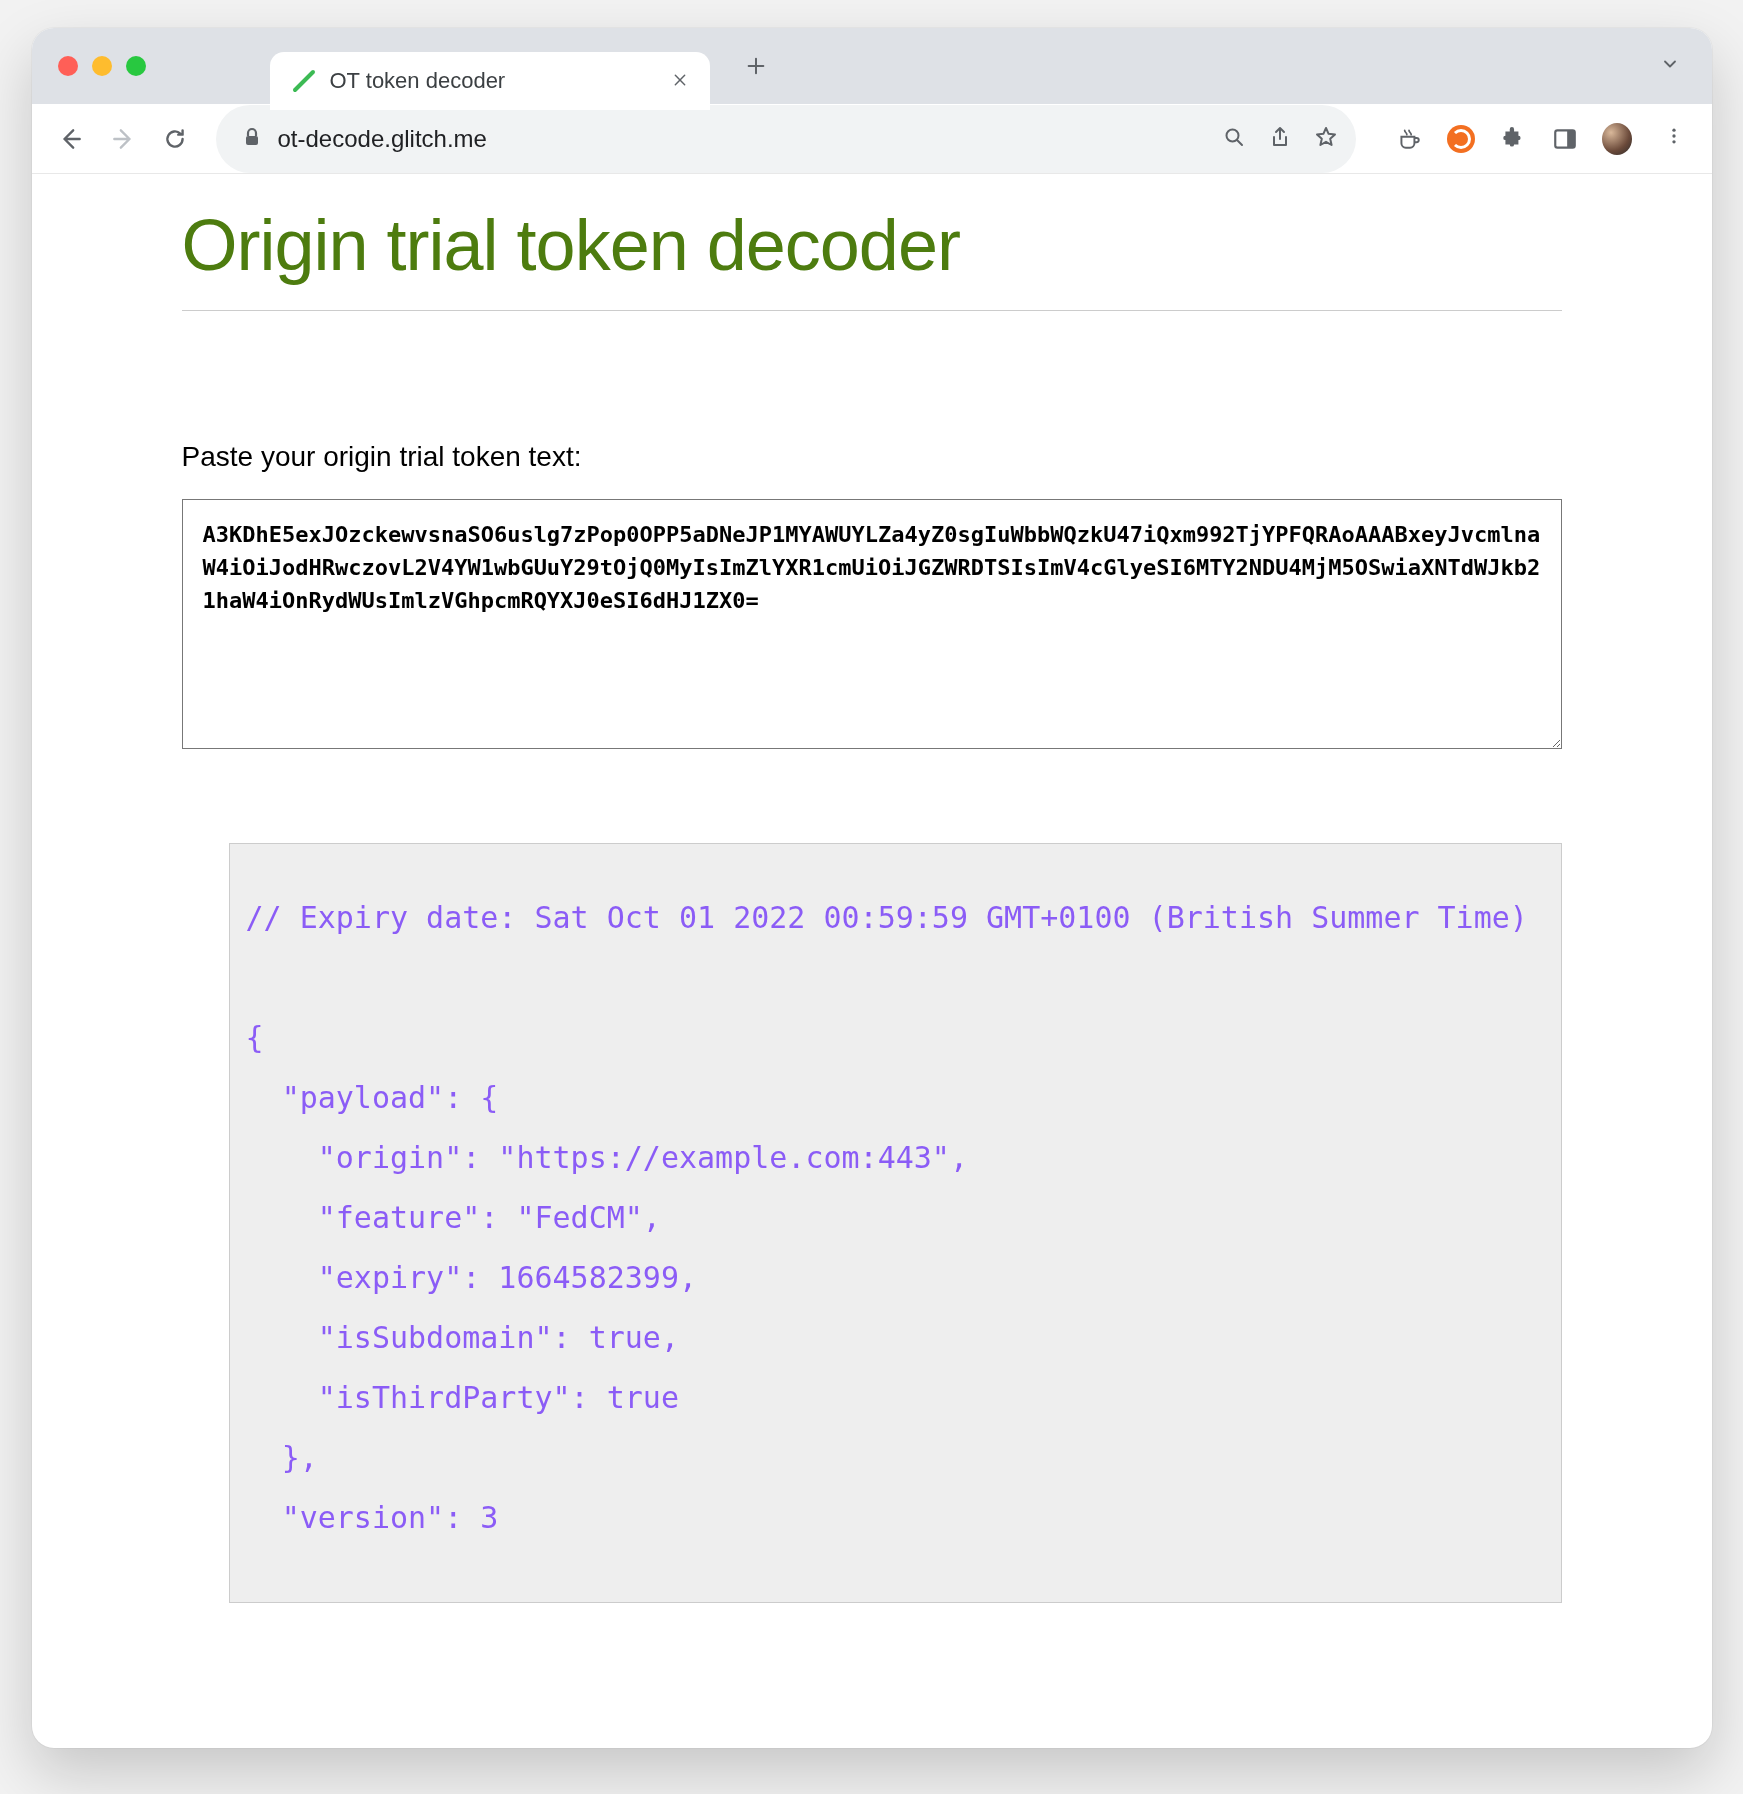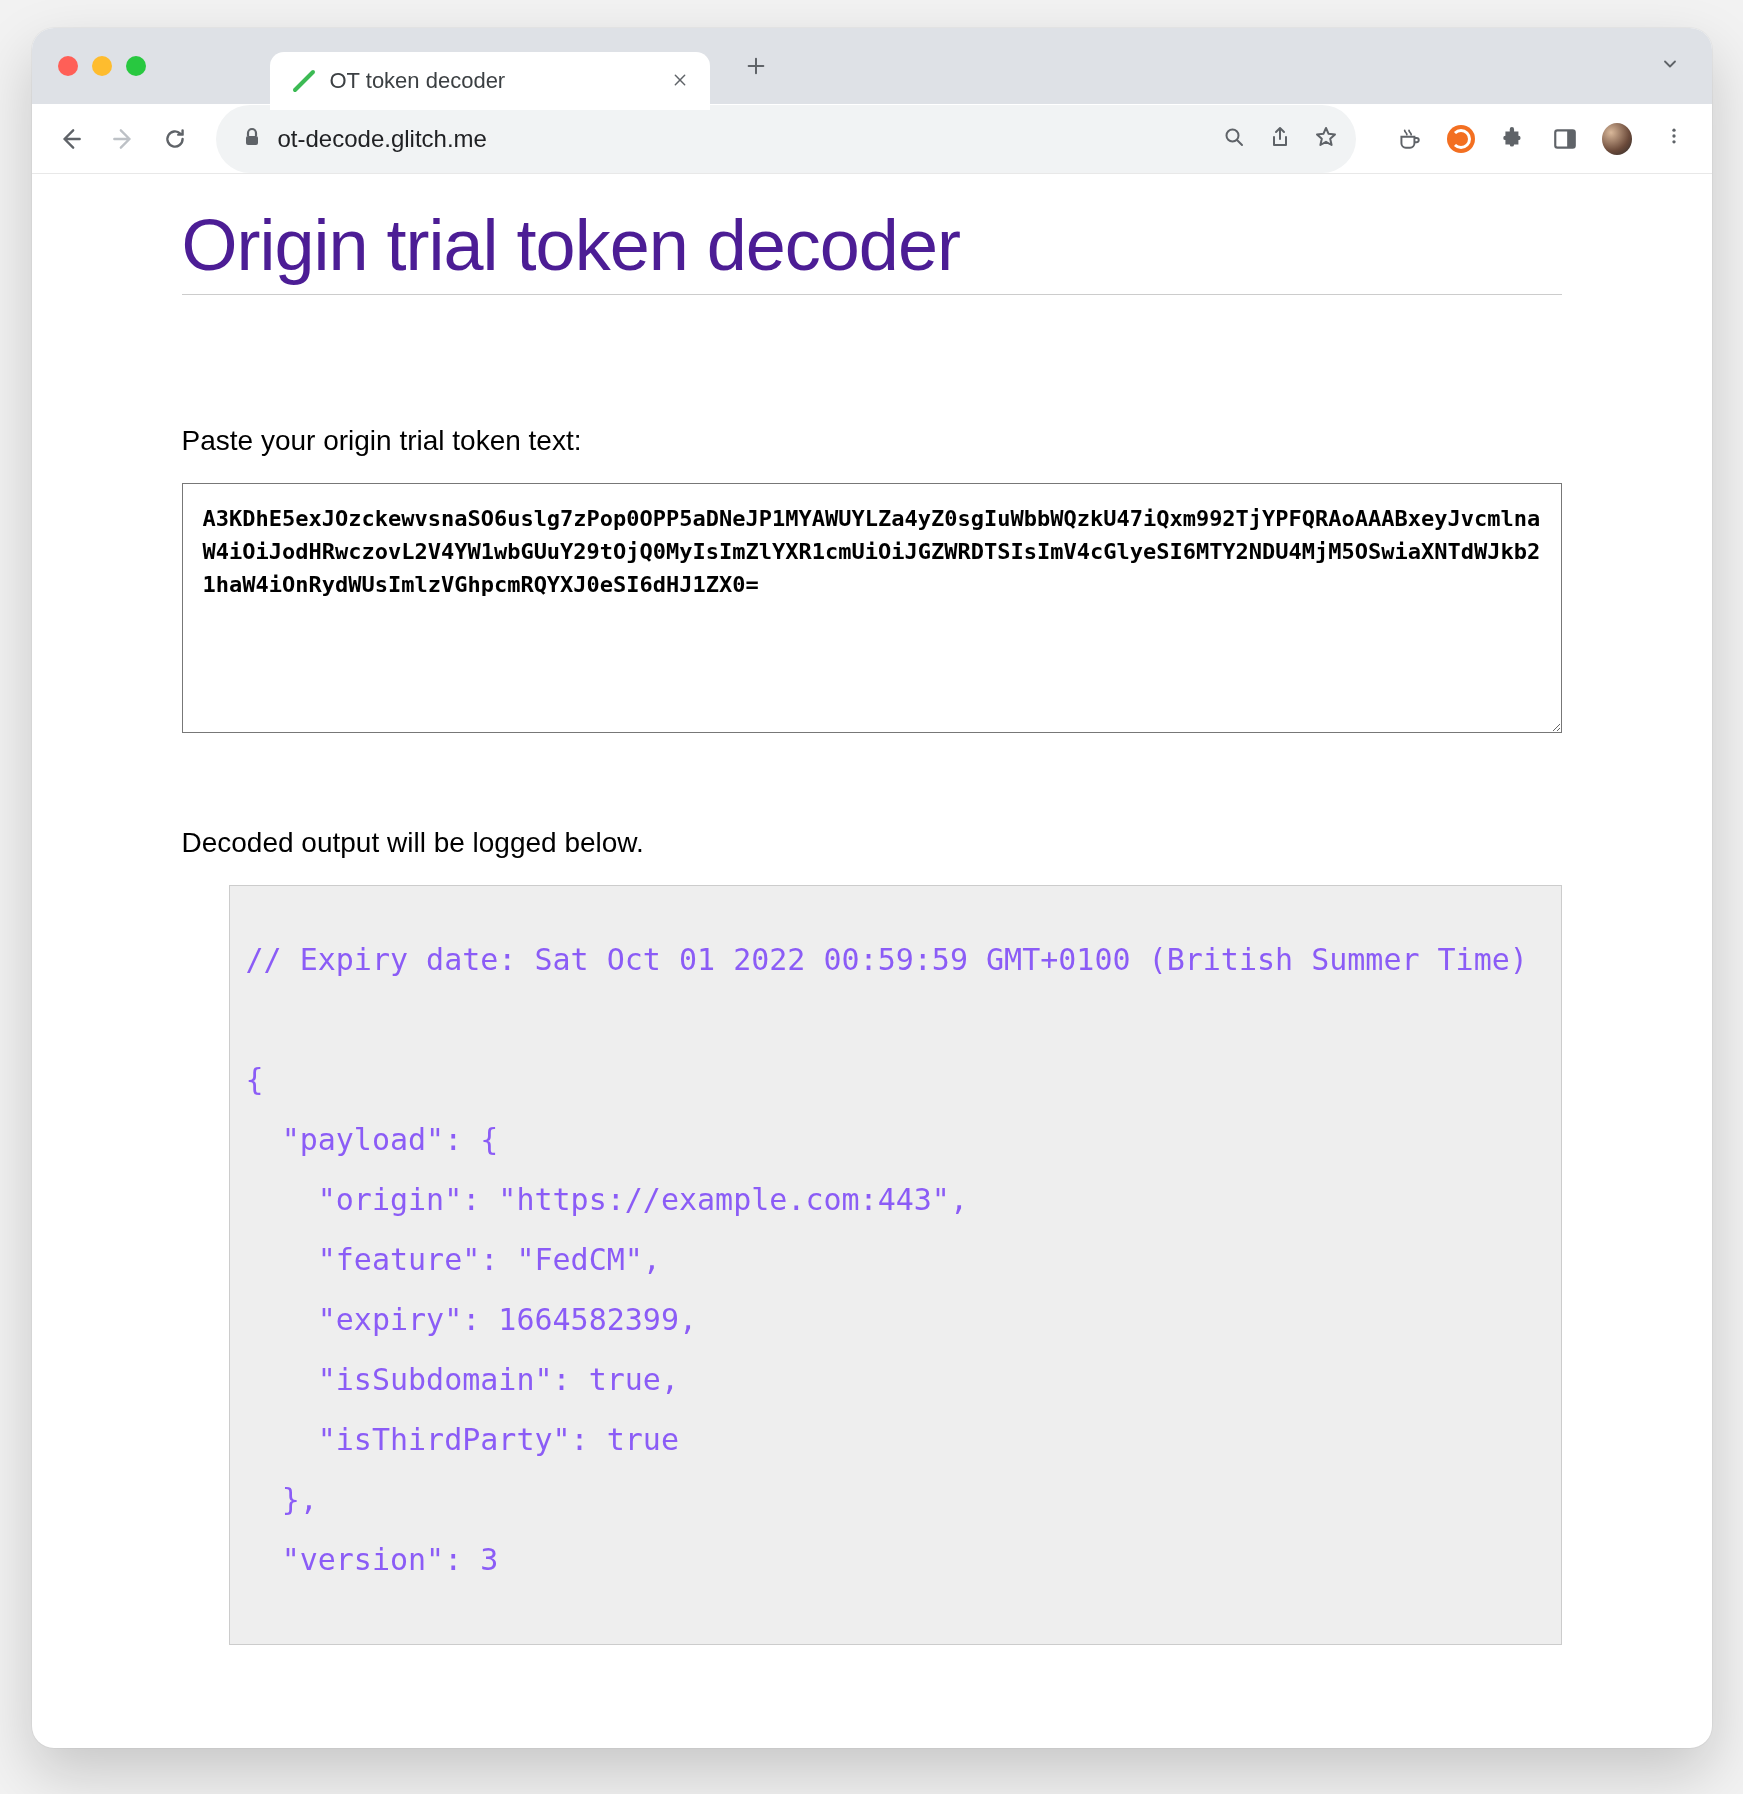--- a/index.html
+++ b/index.html
@@ -106,23 +106,23 @@
 
   
   .page {
     flex:1;
     overflow:hidden;
     padding: 30px 150px 0 150px;
   }
   h1.page-title {
     font-size: 72px;
     font-weight: 400;
-    color:#4c1d95;
+    color:#4d7c0f;
     letter-spacing:-1px;
-    margin-bottom: 8px;
+    margin-bottom: 24px;
   }
   .hr { border:none; border-top:1px solid #ccc; margin-bottom: 130px;}
   h2.label {
     font-size: 28px;
     font-weight: 400;
     color:#000;
     margin-bottom: 26px;
   }
   textarea.token-input {
     width:100%;
@@ -273,21 +273,20 @@
 
   <div class="page">
     <h1 class="page-title">Origin trial token decoder</h1>
     <hr class="hr">
 
     <h2 class="label">Paste your origin trial token text:</h2>
     <textarea class="token-input" spellcheck="false" style="">A3KDhE5exJOzckewvsnaSO6uslg7zPop0OPP5aDNeJP1MYAWUYLZa4yZ0sgIuWbbWQzkU47iQxm992TjYPFQRAoAAABxeyJvcmlnaW4iOiJodHRwczovL2V4YW1wbGUuY29tOjQ0MyIsImZlYXR1cmUiOiJGZWRDTSIsImV4cGlyeSI6MTY2NDU4MjM5OSwiaXNTdWJkb21haW4iOnRydWUsImlzVGhpcmRQYXJ0eSI6dHJ1ZX0=</textarea>
 
     <div class="gap"></div>
 
-    <h2 class="label">Decoded output will be logged below.</h2>
     <pre class="output">// Expiry date: Sat Oct 01 2022 00:59:59 GMT+0100 (British Summer Time)
 
 {
   "payload": {
     "origin": "https://example.com:443",
     "feature": "FedCM",
     "expiry": 1664582399,
     "isSubdomain": true,
     "isThirdParty": true
   },

